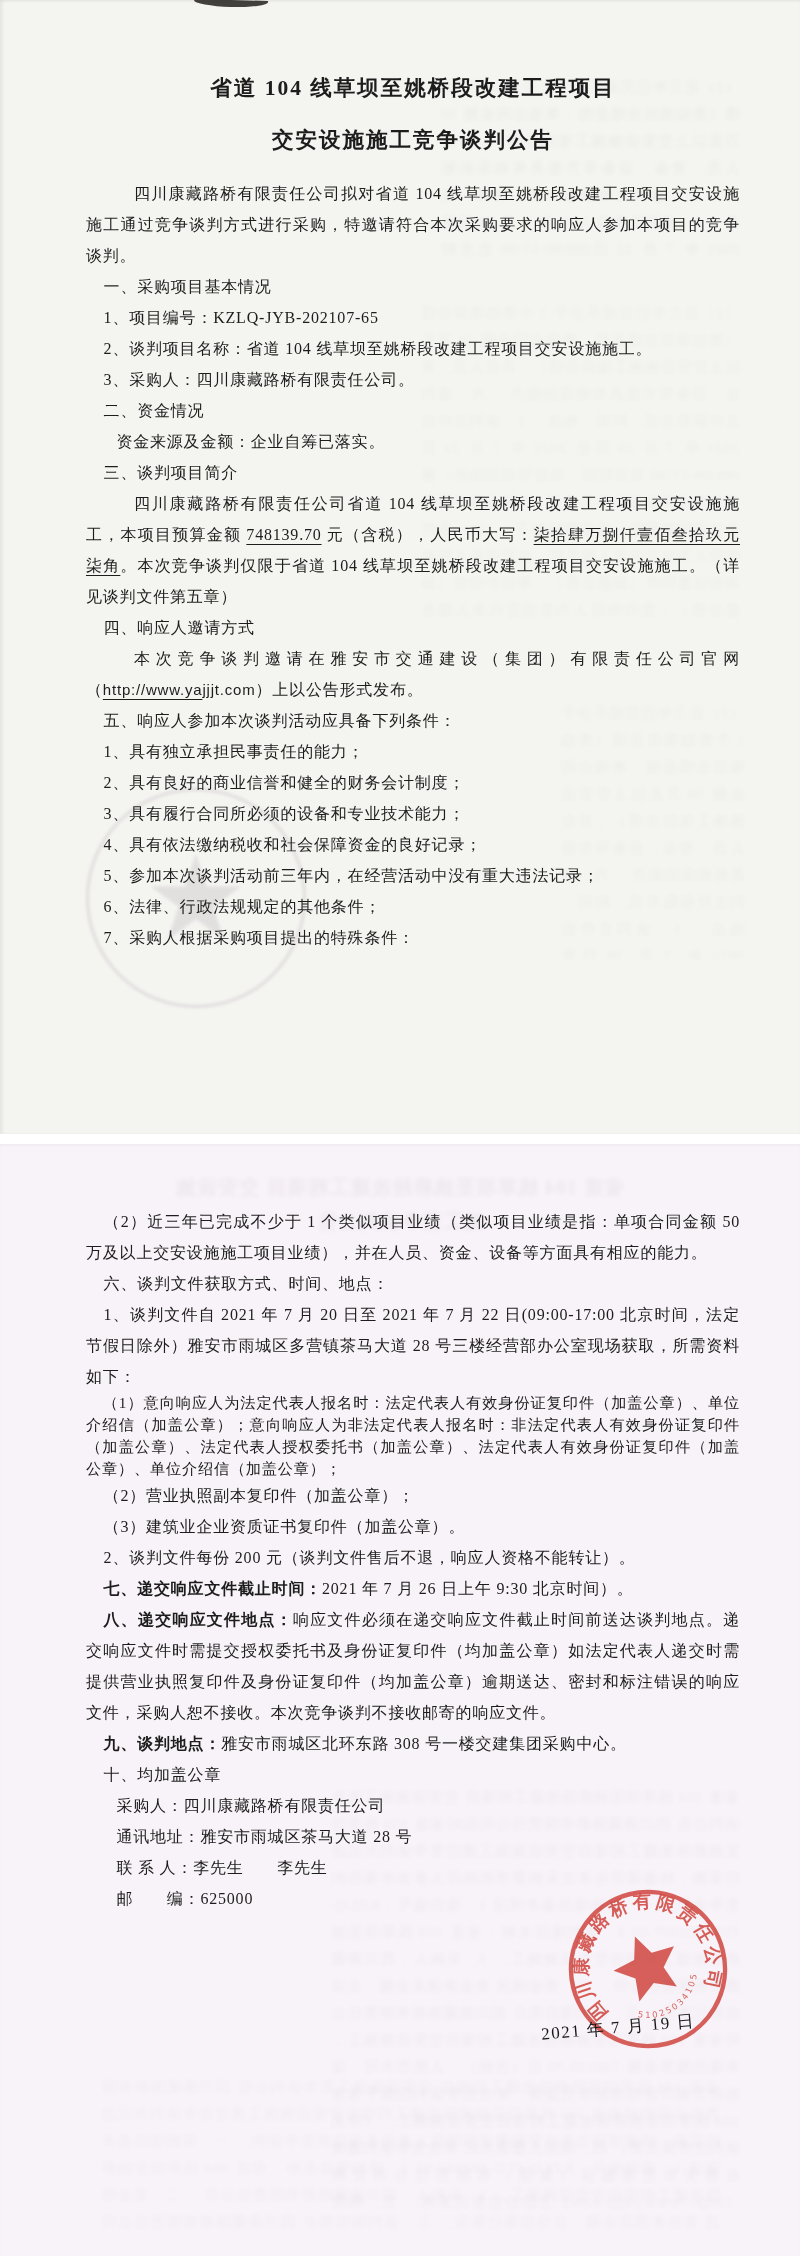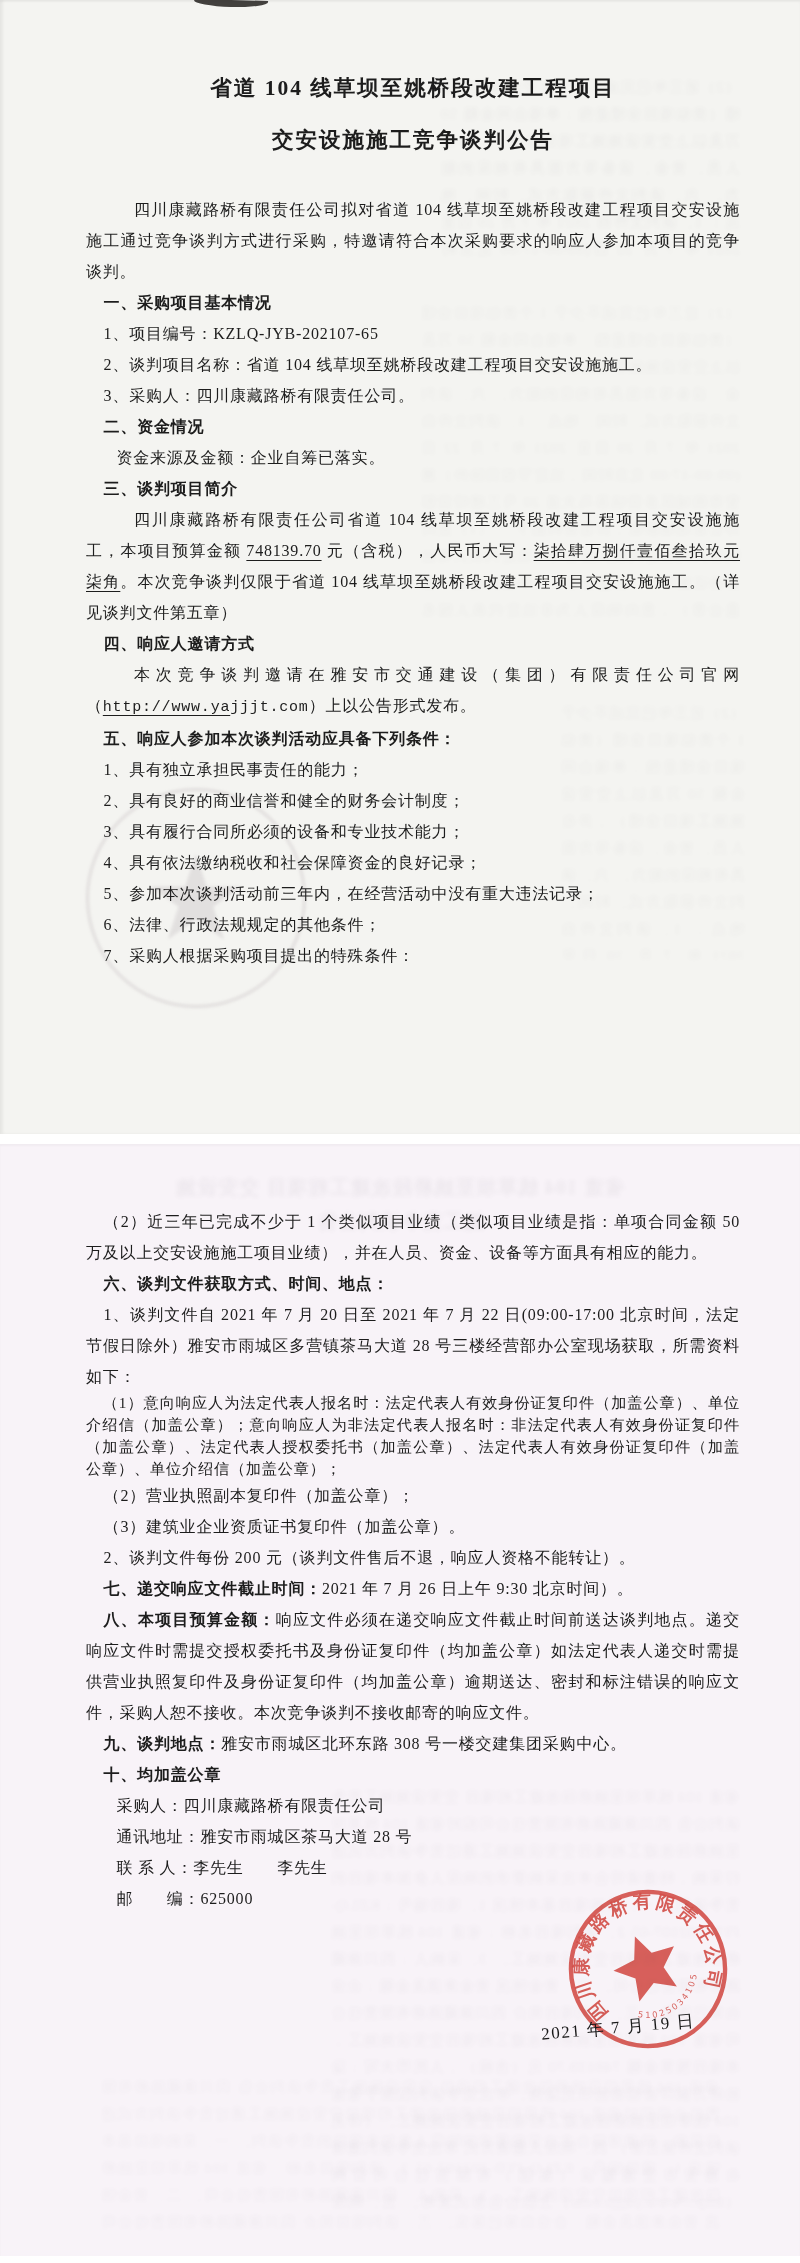--- a/index.html
+++ b/index.html
@@ -12,28 +12,28 @@
   #page1{top:0;height:1134px;background:#f4f4f1;box-shadow:inset 3px 0 3px rgba(0,0,0,.05), inset 0 2px 2px rgba(0,0,0,.04);}
   #page2{top:1144px;height:1112px;background:#f8f3f8;box-shadow:inset 0 2px 2px rgba(0,0,0,.03);}
   .content{
     position:relative;padding:62px 60px 0 86px;
     font-size:16px;line-height:31px;letter-spacing:.8px;
     text-align:justify;text-justify:inter-ideograph;
   }
   #page2 .content{}
   .block{margin:0;}
   .title{text-align:center;font-weight:bold;font-size:21.5px;line-height:52px;letter-spacing:2px;text-indent:0;}
-  .heading{font-weight:bold;text-indent:1.1em;}
+  .heading{font-weight:normal;text-indent:1.1em;}
   .item{text-indent:1.1em;}
   .plain{text-indent:1.9em;}
   .para{text-indent:3em;}
   .tight{line-height:22px;font-size:15.2px;}
   .b{font-weight:bold;margin-top:32px;}
   .u{text-decoration:underline;text-underline-offset:4px;text-decoration-thickness:1px;}
-  .mono{font-family:Liberation Mono, monospace;font-size:15px;}
+  .mono{font-family:Liberation Sans, sans-serif;font-size:15px;}
 
   
   .smudge{position:absolute;left:194px;top:0;width:74px;height:7px;background:#23211f;border-radius:0 0 60% 60%/0 0 100% 100%;transform:rotate(1.5deg);opacity:.85;}
   .ghost{
     position:absolute;overflow:hidden;pointer-events:none;
     transform:scaleX(-1);filter:blur(2px);color:#4a4550;
     text-align:justify;font-size:15px;line-height:27px;letter-spacing:1px;
   }
   .ghost-title{font-weight:bold;font-size:20px;line-height:34px;text-align:center;}
   .ghost-seal{
@@ -54,21 +54,21 @@
 
 <div class="page" id="page1">
   <div class="smudge"></div>
   <div class="ghost" style="left:440px;top:74px;width:300px;height:190px;opacity:.055;">（2）近三年已完成不少于 1 个类似项目业绩（类似项目业绩是指：单项合同金额 50 万及以上交安设施施工项目业绩），并在人员、资金、设备等方面具有相应的能力。 六、谈判文件获取方式、时间、地点： 1、谈判文件自 2021 年 7 月 20 日至 2021 年 7 月 22 日(09:00-17:00 北京时间，法定节假日除外）雅安市雨城区多营镇茶马大道 28 号三楼经营部办公室现场获取，所需资料如下： （1）意向响应人为法定代表人报名时：法定代表人有效身份证复印件（加盖公章）、单位介绍信（加盖公章）；意向响应人为非法定代表人报名时：非法定代表人有效身份证复印件（加盖公章）、法定代表人授权委托书（加盖公章）、法定代表人有效身份证复印件（加盖公章）、单位介绍信（加盖公章）； （2）营业执照副本复印件（加盖公章）； （3）建筑业企业资质证书复印件（加盖公章）。 2、谈判文件每份 200 元（谈判文件售后不退，响应人资格不能转让）。 七、递交响应文件截止时间：2021 年 7 月 26 日上午 9:30 北京时间）。 八、递交响应文件地点：响应文件必须在递交响应文件截止时间前送达谈判地点。递交响应文件时需提交授权委托书及身份证复印件（均加盖公章）如法定代表人递交时需提供营业执照复印件及身份证复印件（均加盖公章）逾期送达、密封和标注错误的响应文件，采购人恕不接收。本次竞争谈判不接收邮寄的响应文件。 九、谈判地点：雅安市雨城区北环东路 308 号一楼交建集团采购中心。 十、联系方式 采购人：四川康藏路桥有限责任公司 通讯地址：雅安市雨城区茶马大道 28 号 联 系 人：李先生　　李先生 邮</div>
   <div class="ghost" style="left:420px;top:300px;width:320px;height:330px;opacity:.04;">（2）近三年已完成不少于 1 个类似项目业绩（类似项目业绩是指：单项合同金额 50 万及以上交安设施施工项目业绩），并在人员、资金、设备等方面具有相应的能力。 六、谈判文件获取方式、时间、地点： 1、谈判文件自 2021 年 7 月 20 日至 2021 年 7 月 22 日(09:00-17:00 北京时间，法定节假日除外）雅安市雨城区多营镇茶马大道 28 号三楼经营部办公室现场获取，所需资料如下： （1）意向响应人为法定代表人报名时：法定代表人有效身份证复印件（加盖公章）、单位介绍信（加盖公章）；意向响应人为非法定代表人报名时：非法定代表人有效身份证复印件（加盖公章）、法定代表人授权委托书（加盖公章）、法定代表人有效身份证复印件（加盖公章）、单位介绍信（加盖公章）； （2）营业执照副本复印件（加盖公章）； （3）建筑业企业资质证书复印件（加盖公章）。 2、谈判文件每份 200 元（谈判文件售后不退，响应人资格不能转让）。 七、递交响应文件截止时间：2021 年 7 月 26 日上午 9:30 北京时间）。 八、递交响应文件地点：响应文件必须在递交响应文件截止时间前送达谈判地点。递交响应文件时需提交授权委托书及身份证复印件（均加盖公章）如法定代表人递交时需提供营业执照复印件及身份证复印件（均加盖公章）逾期送达、密封和标注错误的响应文件，采购人恕不接收。本次竞争谈判不接收邮寄的响应文件。 九、谈判地点：雅安市雨城区北环东路 308 号一楼交建集团采购中心。 十、联系方式 采购人：四川康藏路桥有限责任公司 通讯地址：雅安市雨城区茶马大道 28 号 联 系 人：李先生　　李先生 邮</div>
   <div class="ghost" style="left:560px;top:700px;width:185px;height:260px;opacity:.045;">（2）近三年已完成不少于 1 个类似项目业绩（类似项目业绩是指：单项合同金额 50 万及以上交安设施施工项目业绩），并在人员、资金、设备等方面具有相应的能力。 六、谈判文件获取方式、时间、地点： 1、谈判文件自 2021 年 7 月 20 日至 2021 年 7 月 22 日(09:00-17:00 北京时间，法定节假日除外）雅安市雨城区多营镇茶马大道 28 号三楼经营部办公室现场获取，所需资料如下： （1）意向响应人为法定代表人报名时：法定代表人有效身份证复印件（加盖公章）、单位介绍信（加盖公章）；意向响应人为非法定代表人报名时：非法定代表人有效身份证复印件（加盖公章）、法定代表人授权委托书（加盖公章）、法定代表人有效身份证复印件（加盖公章）、单位介绍信（加盖公章）； （2）营业执照副本复印件（加盖公章）； （3）建筑业企业资质证书复印件（加盖公章）。 2、谈判文件每份 200 元（谈判文件售后不退，响应人资格不能转让）。 七、递交响应文件截止时间：2021 年 7 月 26 日上午 9:30 北京时间）。 八、递交响应文件地点：响应文件必须在递交响应文件截止时间前送达谈判地点。递交响应文件时需提交授权委托书及身份证复印件（均加盖公章）如法定代表人递交时需提供营业执照复印件及身份证复印件（均加盖公章）逾期送达、密封和标注错误的响应文件，采购人恕不接收。本次竞争谈判不接收邮寄的响应文件。 九、谈判地点：雅安市雨城区北环东路 308 号一楼交建集团采购中心。 十、联系方式 采购人：四川康藏路桥有限责任公司 通讯地址：雅安市雨城区茶马大道 28 号 联 系 人：李先生　　李先生 邮</div>
   <div class="ghost-seal">★</div>
   <div class="content">
       <div class="block title"><span>省道 104 线草坝至姚桥段改建工程项目</span></div>
       <div class="block title"><span>交安设施施工竞争谈判公告</span></div>
-      <div class="block para" style="margin-top: 28px;"><span>四川康藏路桥有限责任公司拟对省道 104 线草坝至姚桥段改建工程项目交安设施施工通过竞争谈判方式进行采购，特邀请符合本次采购要求的响应人参加本项目的竞争谈判。</span></div>
+      <div class="block para" style="margin-top: 12px;"><span>四川康藏路桥有限责任公司拟对省道 104 线草坝至姚桥段改建工程项目交安设施施工通过竞争谈判方式进行采购，特邀请符合本次采购要求的响应人参加本项目的竞争谈判。</span></div>
       <div class="block heading"><span>一、采购项目基本情况</span></div>
       <div class="block item"><span>1、项目编号：KZLQ-JYB-202107-65</span></div>
       <div class="block item"><span>2、谈判项目名称：省道 104 线草坝至姚桥段改建工程项目交安设施施工。</span></div>
       <div class="block item"><span>3、采购人：四川康藏路桥有限责任公司。</span></div>
       <div class="block heading"><span>二、资金情况</span></div>
       <div class="block plain"><span>资金来源及金额：企业自筹已落实。</span></div>
       <div class="block heading"><span>三、谈判项目简介</span></div>
       <div class="block para"><span>四川康藏路桥有限责任公司省道 104 线草坝至姚桥段改建工程项目交安设施施工，本项目预算金额 </span><span class="u">748139.70</span><span> 元（含税），人民币大写：</span><span class="u">柒拾肆万捌仟壹佰叁拾玖元柒角</span><span>。本次竞争谈判仅限于省道 104 线草坝至姚桥段改建工程项目交安设施施工。（详见谈判文件第五章）</span></div>
       <div class="block heading"><span>四、响应人邀请方式</span></div>
       <div class="block para"><span>本次竞争谈判邀请在雅安市交通建设（集团）有限责任公司官网（</span><span class="u mono">http://www.ya</span><span class="mono">jjjt.com</span><span>）上以公告形式发布。</span></div>
@@ -89,21 +89,21 @@
   <div class="ghost" style="left:100px;top:930px;width:620px;height:160px;opacity:.04;">省道 104 线草坝至姚桥段改建工程项目 交安设施施工竞争谈判公告 四川康藏路桥有限责任公司拟对省道 104 线草坝至姚桥段改建工程项目交安设施施工通过竞争谈判方式进行采购，特邀请符合本次采购要求的响应人参加本项目的竞争谈判。 一、采购项目基本情况 1、项目编号：KZLQ-JYB-202107-65 2、谈判项目名称：省道 104 线草坝至姚桥段改建工程项目交安设施施工。 3、采购人：四川康藏路桥有限责任公司。 二、资金情况 资金来源及金额：企业自筹已落实。 三、谈判项目简介 四川康藏路桥有限责任公司省道 104 线草坝至姚桥段改建工程项目交安设施施工，本项目预算金额 748139.70 元（含税），人民币大写：柒拾肆万捌仟壹佰叁拾玖元柒角。本次竞争谈判仅限于省道 104 线草坝至姚桥段改建工程项目交安设施施工。（详见谈判文件第五章） 四、响应人邀请方式 本次竞争谈判邀请在雅安市交通建设（集团）有限责任公司官网（http://www.yajjjt.com）上以公告形式发布。 五、响应人参加本次谈判活动应具备下列条件： 1、具有独立承担民事责任的能力； 2、具有良好的商业信誉和健全的财务会计制度； 3、具有履行合同所必须的设备和专业技术能力； 4、具有依法缴纳税收和社会保障资金的良好记录； 5、参加本次谈判活动前三年内，在经营活动中没有重大违法记录； 6、法律、行政法规规定的其他条件； 7、采购人根据采购项目提出的特殊条件： （1）具有行政主管部门颁发的公路工程施工总承包三级及以上资质或公路交通工程专业承包公路安全设施分项资质（二级及以上）；</div>
   <div class="content">
       <div class="block item"><span>（2）近三年已完成不少于 1 个类似项目业绩（类似项目业绩是指：单项合同金额 50 万及以上交安设施施工项目业绩），并在人员、资金、设备等方面具有相应的能力。</span></div>
       <div class="block heading"><span>六、谈判文件获取方式、时间、地点：</span></div>
       <div class="block item"><span>1、谈判文件自 2021 年 7 月 20 日至 2021 年 7 月 22 日(09:00-17:00 北京时间，法定节假日除外）雅安市雨城区多营镇茶马大道 28 号三楼经营部办公室现场获取，所需资料如下：</span></div>
       <div class="block item tight"><span>（1）意向响应人为法定代表人报名时：法定代表人有效身份证复印件（加盖公章）、单位介绍信（加盖公章）；意向响应人为非法定代表人报名时：非法定代表人有效身份证复印件（加盖公章）、法定代表人授权委托书（加盖公章）、法定代表人有效身份证复印件（加盖公章）、单位介绍信（加盖公章）；</span></div>
       <div class="block item"><span>（2）营业执照副本复印件（加盖公章）；</span></div>
       <div class="block item"><span>（3）建筑业企业资质证书复印件（加盖公章）。</span></div>
       <div class="block item"><span>2、谈判文件每份 200 元（谈判文件售后不退，响应人资格不能转让）。</span></div>
       <div class="block item"><span class="b">七、递交响应文件截止时间：</span><span>2021 年 7 月 26 日上午 9:30 北京时间）。</span></div>
-      <div class="block item"><span class="b">八、本项目预算金额：</span><span>响应文件必须在递交响应文件截止时间前送达谈判地点。递交响应文件时需提交授权委托书及身份证复印件（均加盖公章）如法定代表人递交时需提供营业执照复印件及身份证复印件（均加盖公章）逾期送达、密封和标注错误的响应文件，采购人恕不接收。本次竞争谈判不接收邮寄的响应文件。</span></div>
+      <div class="block item"><span class="b">八、递交响应文件地点：</span><span>响应文件必须在递交响应文件截止时间前送达谈判地点。递交响应文件时需提交授权委托书及身份证复印件（均加盖公章）如法定代表人递交时需提供营业执照复印件及身份证复印件（均加盖公章）逾期送达、密封和标注错误的响应文件，采购人恕不接收。本次竞争谈判不接收邮寄的响应文件。</span></div>
       <div class="block item"><span class="b">九、谈判地点：</span><span>雅安市雨城区北环东路 308 号一楼交建集团采购中心。</span></div>
       <div class="block heading"><span>十、均加盖公章</span></div>
       <div class="block plain"><span>采购人：四川康藏路桥有限责任公司</span></div>
       <div class="block plain"><span>通讯地址：雅安市雨城区茶马大道 28 号</span></div>
       <div class="block plain"><span>联 系 人：李先生　　李先生</span></div>
       <div class="block plain"><span>邮　　编：625000</span></div>
     </div>
 
   <svg class="seal" viewBox="0 0 174 174">
     <defs>

